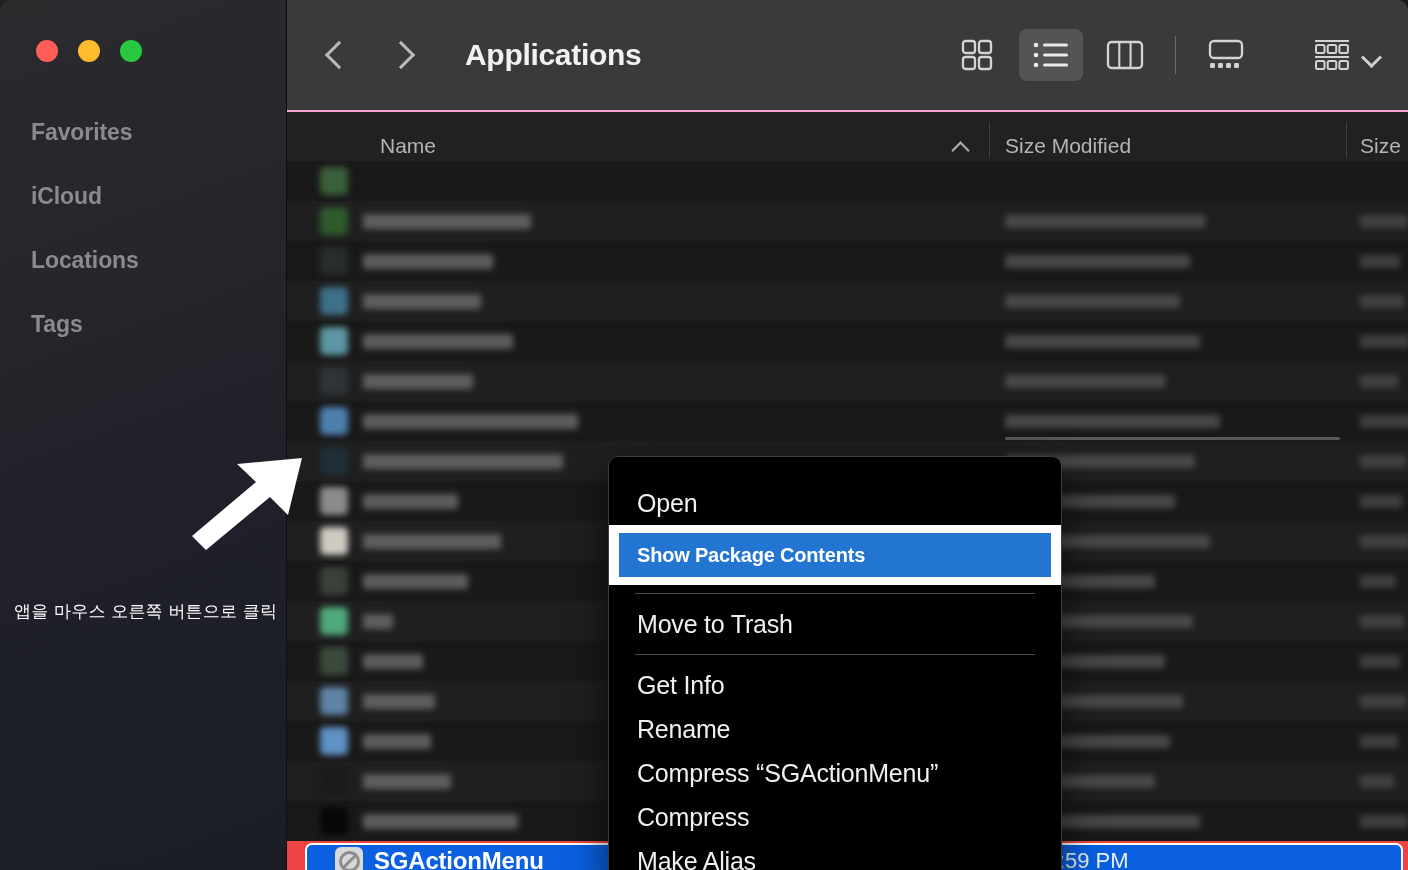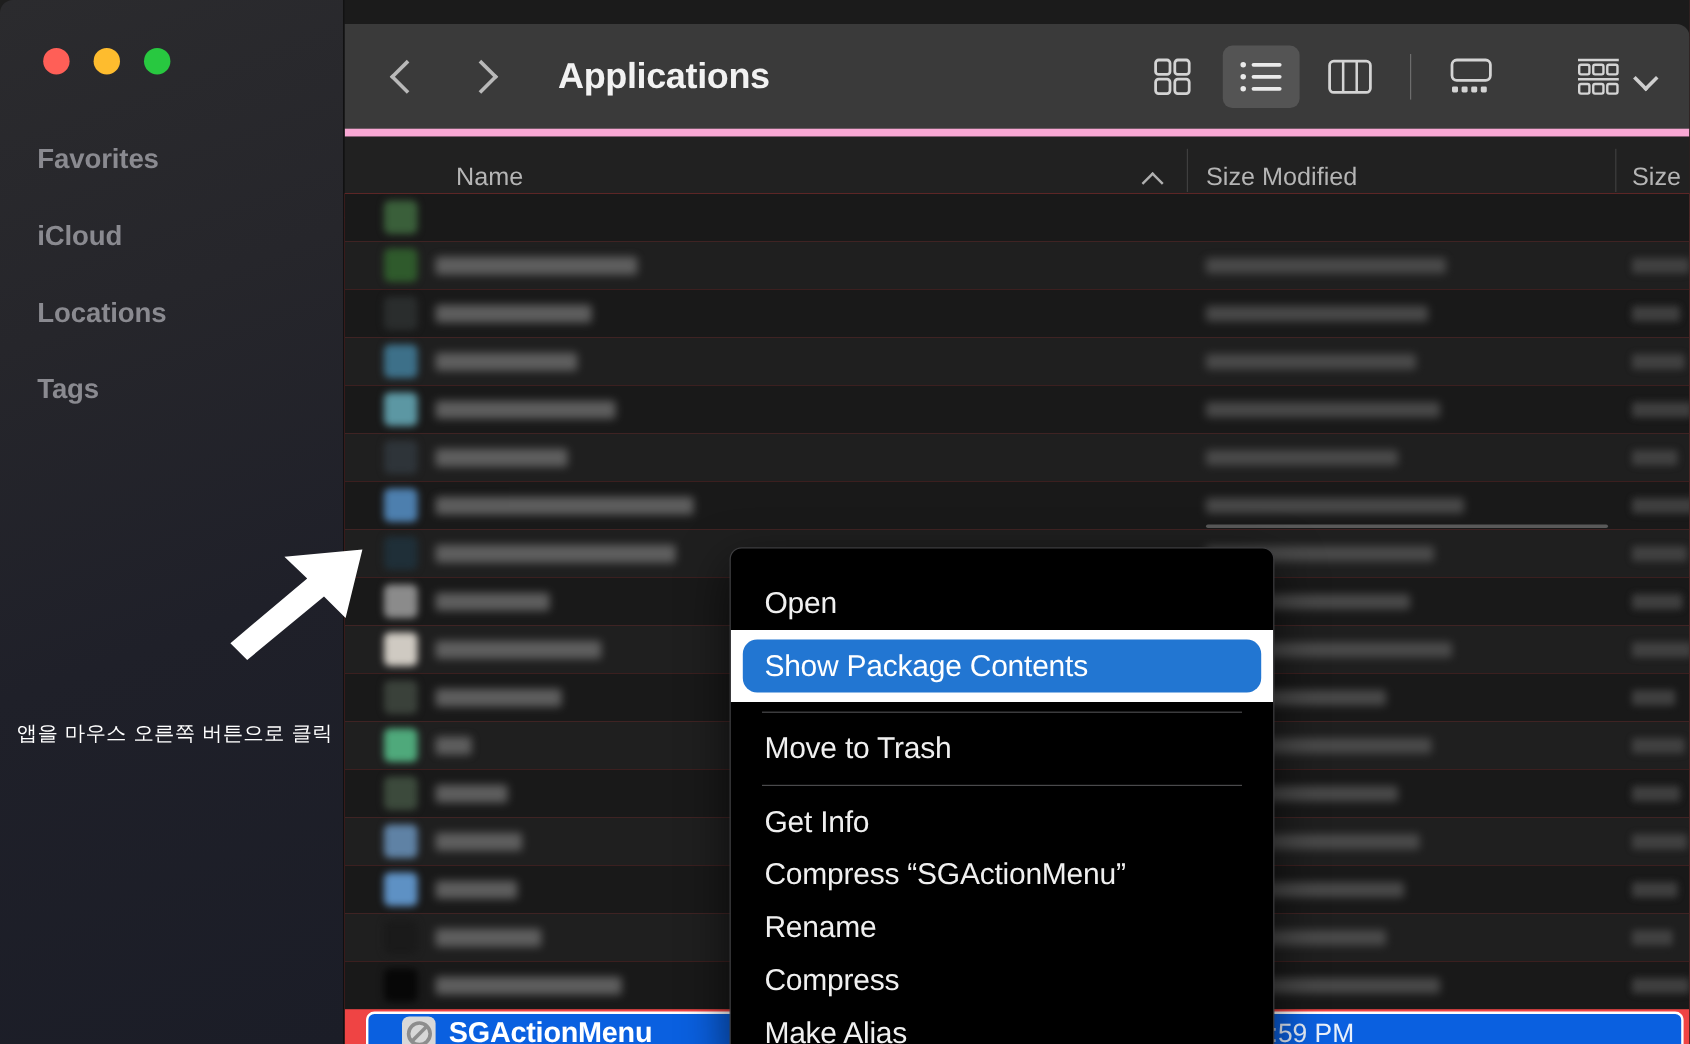--- a/index.html
+++ b/index.html
@@ -36,25 +36,25 @@
     color: #8a8a90; font-size: 23px; font-weight: 700;
     letter-spacing: -0.1px;
   }
 
   
   .main {
     position: absolute; left: 287px; top: 0; width: 1121px; height: 870px;
     background: #1b1b1b; overflow: hidden;
   }
   .toolbar {
-    position: relative; height: 94px; width: 100%;
+    position: relative; height: 112px; width: 100%;
     background: #3a3a3a;
     border-top-right-radius: 11px;
-    border-bottom: 7px solid #f9a8d4;
-    display: flex; align-items: center; margin-top: 20px;
+    border-bottom: 2px solid #f9a8d4;
+    display: flex; align-items: center;
   }
   .nav-arrows { display: flex; align-items: center; margin-left: 38px; gap: 44px; }
   .chev { width: 22px; height: 34px; position: relative; cursor: default; }
   .chev::before {
     content: ""; position: absolute; left: 4px; top: 7px;
     width: 17px; height: 17px;
     border-left: 3px solid #b9b9b9; border-bottom: 3px solid #b9b9b9;
     transform: rotate(45deg);
   }
   .chev.right::before {
@@ -192,23 +192,23 @@
     height: 44px; display: flex; align-items: center;
     padding-left: 28px; color: #f0f0f0; font-size: 25px;
     letter-spacing: -0.2px; white-space: nowrap;
   }
   .mi.hl-wrap {
     height: 60px; padding: 0; position: relative;
     background: #ffffff;
   }
   .mi.hl-wrap .inner {
     position: absolute; left: 10px; top: 8px; right: 10px; height: 44px;
-    background: #2276d2; border-radius: 12px;
+    background: #2276d2; border-radius: 0;
     display: flex; align-items: center; padding-left: 18px;
-    color: #ffffff; font-size: 25px; font-weight: 400;
+    color: #ffffff; font-size: 20px; font-weight: 700;
   }
   .msep { height: 1px; background: #4a4a4c; margin: 8px 26px; }
 
   
   .anno-arrow { position: absolute; left: 0; top: 420px; z-index: 40; pointer-events: none; }
   .anno-text {
     position: absolute; left: 14px; top: 600px; z-index: 40;
     color: #ffffff; font-size: 17px; font-weight: 500;
     font-family: "DejaVu Sans", "Liberation Sans", sans-serif;
     letter-spacing: 0.2px; white-space: nowrap;
@@ -443,24 +443,24 @@
       </div>
       <div class="msep"></div>
       <div class="mi">
         <span>Move to Trash</span>
       </div>
       <div class="msep"></div>
       <div class="mi">
         <span>Get Info</span>
       </div>
       <div class="mi">
+        <span>Rename</span>
+      </div>
+      <div class="mi">
         <span>Compress “SGActionMenu”</span>
-      </div>
-      <div class="mi">
-        <span>Rename</span>
       </div>
       <div class="mi">
         <span>Compress</span>
       </div>
       <div class="mi">
         <span>Make Alias</span>
       </div>
     </div>
 
   <svg class="anno-arrow" width="320" height="180" viewBox="0 0 320 180">

